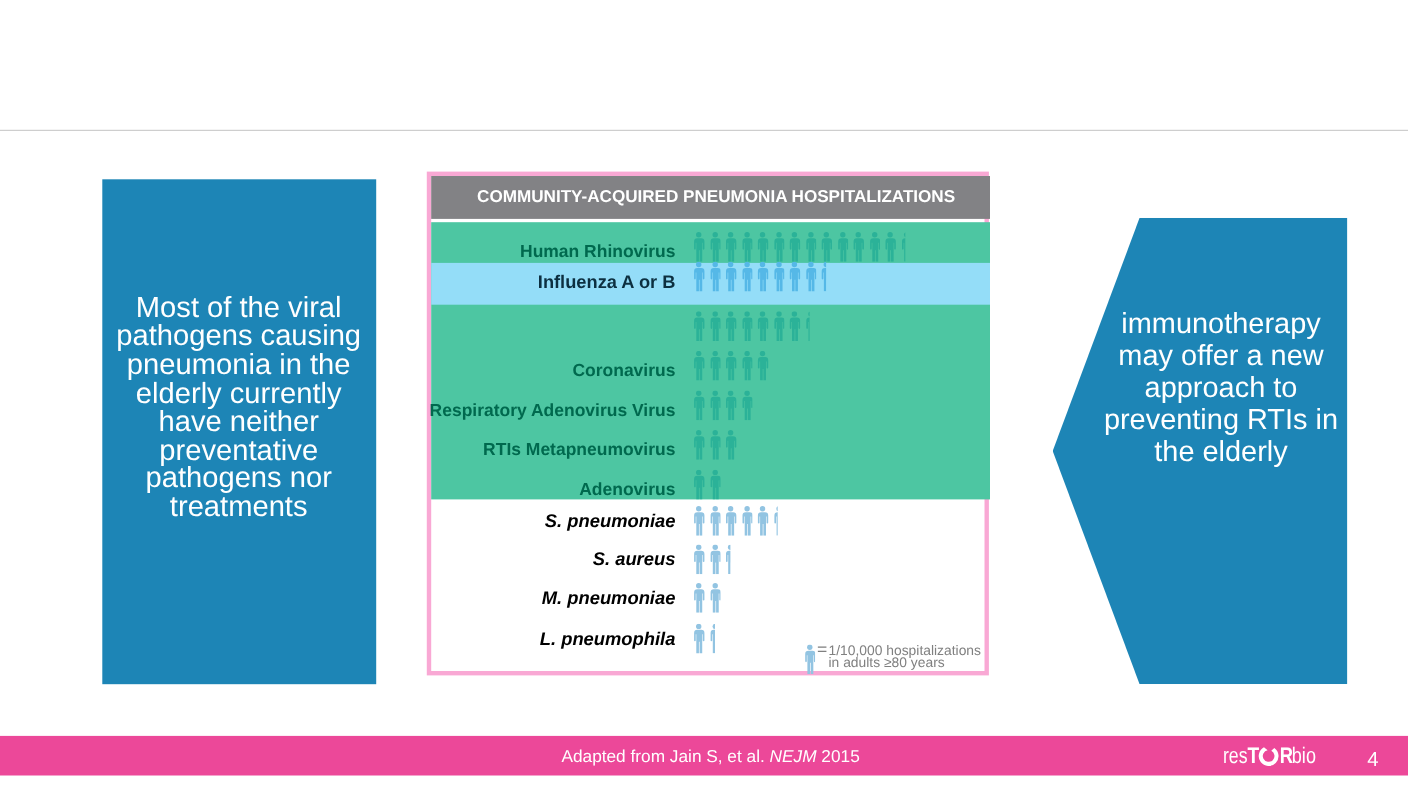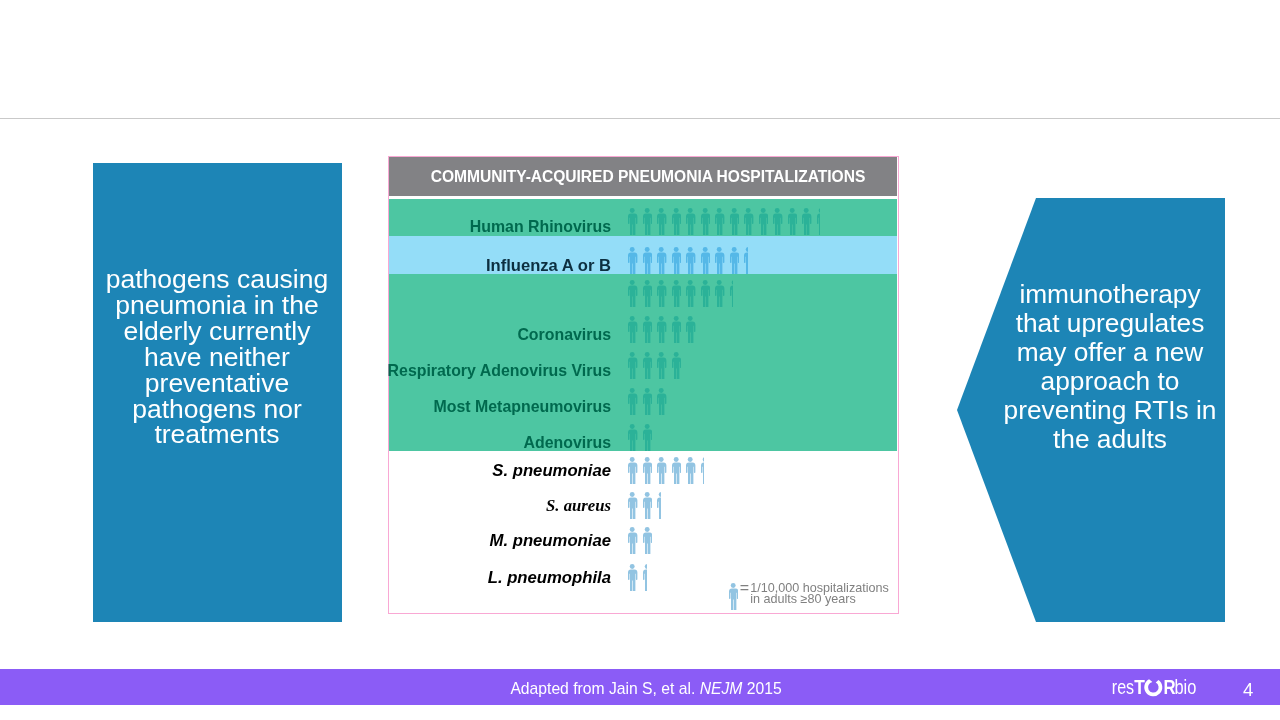--- a/index.html
+++ b/index.html
@@ -11,21 +11,21 @@
   .hr-top{position:absolute;left:0;top:117.6px;width:1280px;height:1.1px;background:#c9c9c9;}
 
   
   .left-box{position:absolute;left:93px;top:163px;width:248.5px;height:458.5px;background:#1d85b6;}
   .left-text{position:absolute;left:-12px;top:104px;width:272px;
              color:#ffffff;text-align:center;font-size:26.5px;line-height:25.9px;font-weight:400;
              box-sizing:border-box;}
 
   
   .chart{position:absolute;left:388px;top:156px;width:511px;height:458px;
-         border:1px solid #f9a8d4;box-sizing:border-box;background:#fff;}
+         border:4px solid #f9a8d4;box-sizing:border-box;background:#fff;}
   .chart-header{position:absolute;left:0;top:0;width:508px;height:39px;background:#828285;
                 color:#fff;display:flex;align-items:center;justify-content:center;
                 font-size:15.6px;font-weight:bold;letter-spacing:-0.04px;padding-left:10px;box-sizing:border-box;}
   .band-green{position:absolute;left:0;top:41.8px;width:508px;height:252.2px;background:#4dc6a2;}
   .band-blue{position:absolute;left:0;top:79px;width:508px;height:38.1px;background:#94ddf8;}
   .row{position:absolute;left:0;width:508px;height:27px;}
   .row .label{position:absolute;left:0;top:0;width:222px;height:27px;
               display:flex;align-items:flex-end;justify-content:flex-end;
               font-size:15.9px;line-height:16px;font-weight:bold;box-sizing:border-box;white-space:nowrap;}
   .row .icons{position:absolute;left:0;top:0;width:508px;height:27px;}
@@ -41,39 +41,40 @@
 
   
   .arrow{position:absolute;left:957px;top:198px;width:268px;height:424px;}
   .arrow-shape{position:absolute;left:0;top:0;width:268px;height:424px;background:#1d85b6;
     clip-path:polygon(79px 0, 268px 0, 268px 424px, 79px 424px, 0 212px);}
   .arrow-text{position:absolute;left:31px;top:82px;width:244px;
               color:#fff;text-align:center;font-size:26.3px;line-height:28.9px;}
   .arrow-text div div,.left-text div div{white-space:nowrap;}
 
   
-  .footer{position:absolute;left:0;top:668.5px;width:1280px;height:36.2px;background:#8b5cf6;}
+  .footer{position:absolute;left:0;top:668.5px;width:1280px;height:36.2px;background:#ec4899;}
   .footer-cite{position:absolute;left:6px;top:1px;width:1280px;height:38px;
                display:flex;align-items:center;justify-content:center;
                color:#ffffff;font-size:15.7px;}
   .footer-cite i{font-style:italic;}
   .footer-cite span,.footer-cite i{white-space:pre;}
   .page-num{position:absolute;left:1243px;top:2px;height:38px;display:flex;align-items:center;
             color:#fff;font-size:18.5px;}
   .logo{position:absolute;left:1112px;top:674px;height:28px;}
 </style>
 </head>
 <body>
 
 <div class="slide">
   <div class="hr-top"></div>
 
   <div class="left-box">
     <div class="left-text">
         <div id="left-lines">
+          <div>Most of the viral</div>
           <div>pathogens causing</div>
           <div>pneumonia in the</div>
           <div>elderly currently</div>
           <div>have neither</div>
           <div>preventative</div>
           <div>pathogens nor</div>
           <div>treatments</div>
         </div>
       </div>
   </div>
@@ -197,21 +198,21 @@
                     <g fill="#2bb298">
                       <circle cx="5.2" cy="2.45" r="2.45"></circle>
                       <path d="M2.95 5.6 h4.5 a2.95 2.95 0 0 1 2.95 2.95 v6.7 a0.75 0.75 0 0 1 -1.5 0 v-5.6 h-0.5 v17.35 h-2.4 v-10.6 h-0.6 v10.6 h-2.4 v-17.35 h-0.5 v5.6 a0.75 0.75 0 0 1 -1.5 0 v-6.7 a2.95 2.95 0 0 1 2.95 -2.95 z"></path>
                     </g>
                   </svg>
                 </div>
               </span>
             </div>
           </div>
         </div>
-        <div class="row flu" style="top: 90px;">
+        <div class="row flu" style="top: 78px;">
           <div class="label">Influenza A or B</div>
           <div class="icons">
             <div style="position:absolute;left:238.3px;top:0;height:100%;display:flex;align-items:center;">
               <span style="display:block;width:14.5px;">
                 <svg width="10.4" height="27" viewBox="0 0 10.4 27" style="display:block">
                   <g fill="#55b8e7">
                     <circle cx="5.2" cy="2.45" r="2.45"></circle>
                     <path d="M2.95 5.6 h4.5 a2.95 2.95 0 0 1 2.95 2.95 v6.7 a0.75 0.75 0 0 1 -1.5 0 v-5.6 h-0.5 v17.35 h-2.4 v-10.6 h-0.6 v10.6 h-2.4 v-17.35 h-0.5 v5.6 a0.75 0.75 0 0 1 -1.5 0 v-6.7 a2.95 2.95 0 0 1 2.95 -2.95 z"></path>
                   </g>
                 </svg>
@@ -437,21 +438,21 @@
                   <g fill="#2bb298">
                     <circle cx="5.2" cy="2.45" r="2.45"></circle>
                     <path d="M2.95 5.6 h4.5 a2.95 2.95 0 0 1 2.95 2.95 v6.7 a0.75 0.75 0 0 1 -1.5 0 v-5.6 h-0.5 v17.35 h-2.4 v-10.6 h-0.6 v10.6 h-2.4 v-17.35 h-0.5 v5.6 a0.75 0.75 0 0 1 -1.5 0 v-6.7 a2.95 2.95 0 0 1 2.95 -2.95 z"></path>
                   </g>
                 </svg>
               </span>
             </div>
           </div>
         </div>
         <div class="row virus" style="top: 230.7px;">
-          <div class="label">Most Metapneumovirus</div>
+          <div class="label">RTIs Metapneumovirus</div>
           <div class="icons">
             <div style="position:absolute;left:238.3px;top:0;height:100%;display:flex;align-items:center;">
               <span style="display:block;width:14.5px;">
                 <svg width="10.4" height="27" viewBox="0 0 10.4 27" style="display:block">
                   <g fill="#2bb298">
                     <circle cx="5.2" cy="2.45" r="2.45"></circle>
                     <path d="M2.95 5.6 h4.5 a2.95 2.95 0 0 1 2.95 2.95 v6.7 a0.75 0.75 0 0 1 -1.5 0 v-5.6 h-0.5 v17.35 h-2.4 v-10.6 h-0.6 v10.6 h-2.4 v-17.35 h-0.5 v5.6 a0.75 0.75 0 0 1 -1.5 0 v-6.7 a2.95 2.95 0 0 1 2.95 -2.95 z"></path>
                   </g>
                 </svg>
               </span>
@@ -547,21 +548,21 @@
                     <g fill="#92c4e2">
                       <circle cx="5.2" cy="2.45" r="2.45"></circle>
                       <path d="M2.95 5.6 h4.5 a2.95 2.95 0 0 1 2.95 2.95 v6.7 a0.75 0.75 0 0 1 -1.5 0 v-5.6 h-0.5 v17.35 h-2.4 v-10.6 h-0.6 v10.6 h-2.4 v-17.35 h-0.5 v5.6 a0.75 0.75 0 0 1 -1.5 0 v-6.7 a2.95 2.95 0 0 1 2.95 -2.95 z"></path>
                     </g>
                   </svg>
                 </div>
               </span>
             </div>
           </div>
         </div>
-        <div class="row bact" style="top: 334.9px; font-family: Liberation Serif, serif;">
+        <div class="row bact" style="top: 334.9px;">
           <div class="label">S. aureus</div>
           <div class="icons">
             <div style="position:absolute;left:238.3px;top:0;height:100%;display:flex;align-items:center;">
               <span style="display:block;width:14.5px;">
                 <svg width="10.4" height="27" viewBox="0 0 10.4 27" style="display:block">
                   <g fill="#92c4e2">
                     <circle cx="5.2" cy="2.45" r="2.45"></circle>
                     <path d="M2.95 5.6 h4.5 a2.95 2.95 0 0 1 2.95 2.95 v6.7 a0.75 0.75 0 0 1 -1.5 0 v-5.6 h-0.5 v17.35 h-2.4 v-10.6 h-0.6 v10.6 h-2.4 v-17.35 h-0.5 v5.6 a0.75 0.75 0 0 1 -1.5 0 v-6.7 a2.95 2.95 0 0 1 2.95 -2.95 z"></path>
                   </g>
                 </svg>
@@ -651,25 +652,24 @@
         <span>in adults ≥80 years</span>
       </span>
     </div>
   </div>
 
   <div class="arrow">
     <div class="arrow-shape"></div>
     <div class="arrow-text">
         <div id="right-lines">
           <div>immunotherapy</div>
-          <div>that upregulates</div>
           <div>may offer a new</div>
           <div>approach to</div>
           <div>preventing RTIs in</div>
-          <div>the adults</div>
+          <div>the elderly</div>
         </div>
       </div>
   </div>
 
   <div class="footer">
     <div class="footer-cite">
       <span>Adapted from Jain S, et al. </span>
         <i>NEJM</i>
         <span> 2015</span>
     </div>

